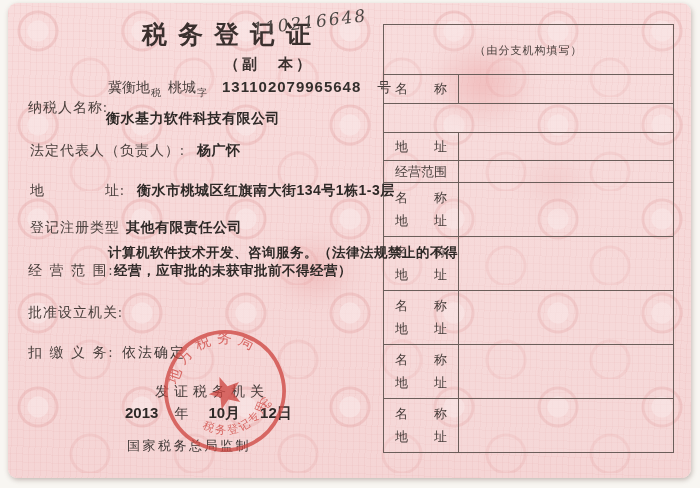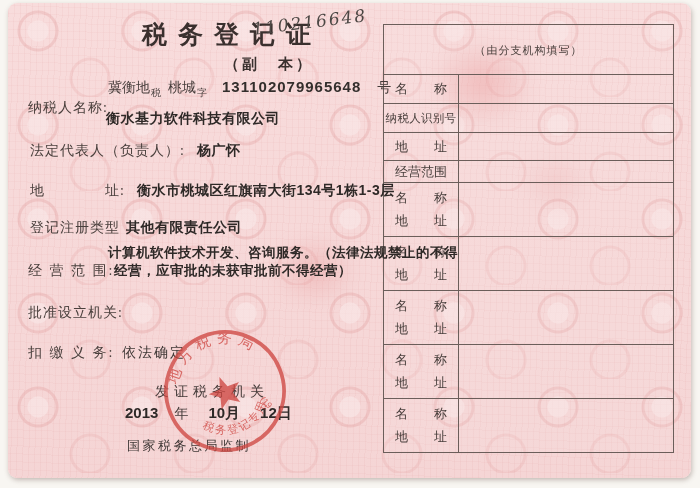--- a/index.html
+++ b/index.html
@@ -147,21 +147,20 @@
 
     <div class="rtable">
       <div class="thead th1">
         <div class="n">（由分支机构填写）</div>
       </div>
       <div class="trow r1">
         <div class="tlab">名　　称</div>
         <div class="tval"></div>
       </div>
       <div class="trow r2">
-        <div class="tlab small">纳税人识别号</div>
         <div class="tval"></div>
       </div>
       <div class="trow r3">
         <div class="tlab">地　　址</div>
         <div class="tval"></div>
       </div>
       <div class="trow r4">
         <div class="tlab" style="font-size:13px">经营范围</div>
         <div class="tval"></div>
       </div>

